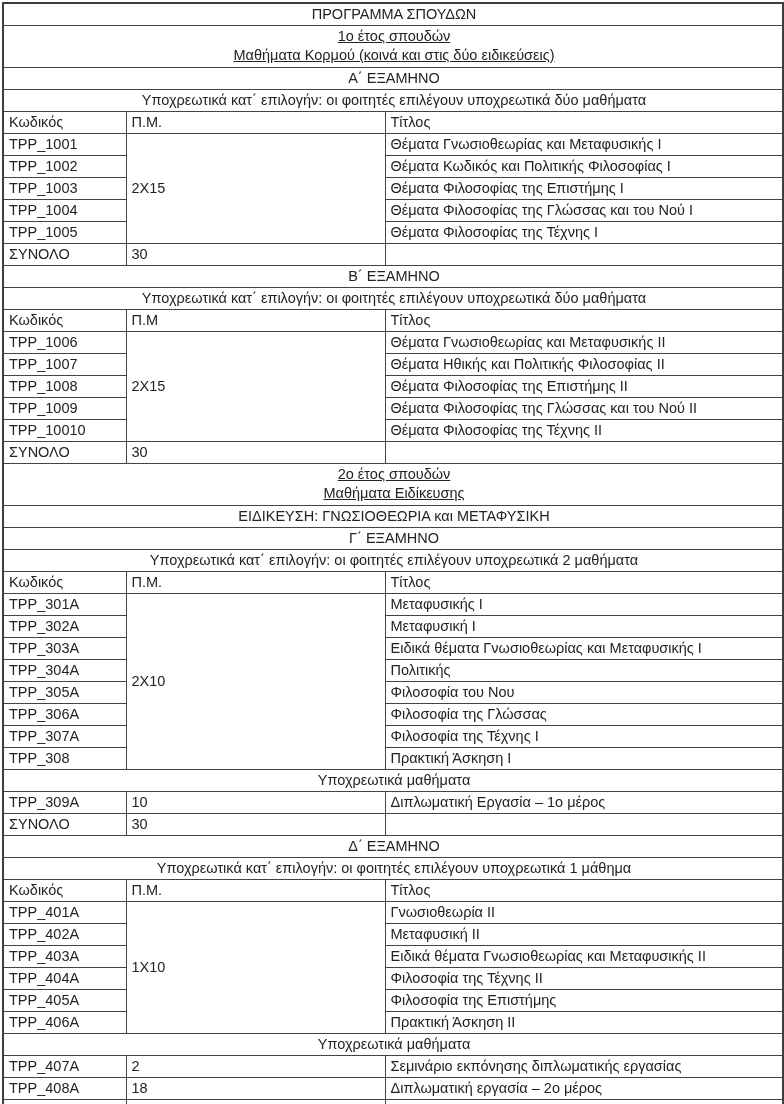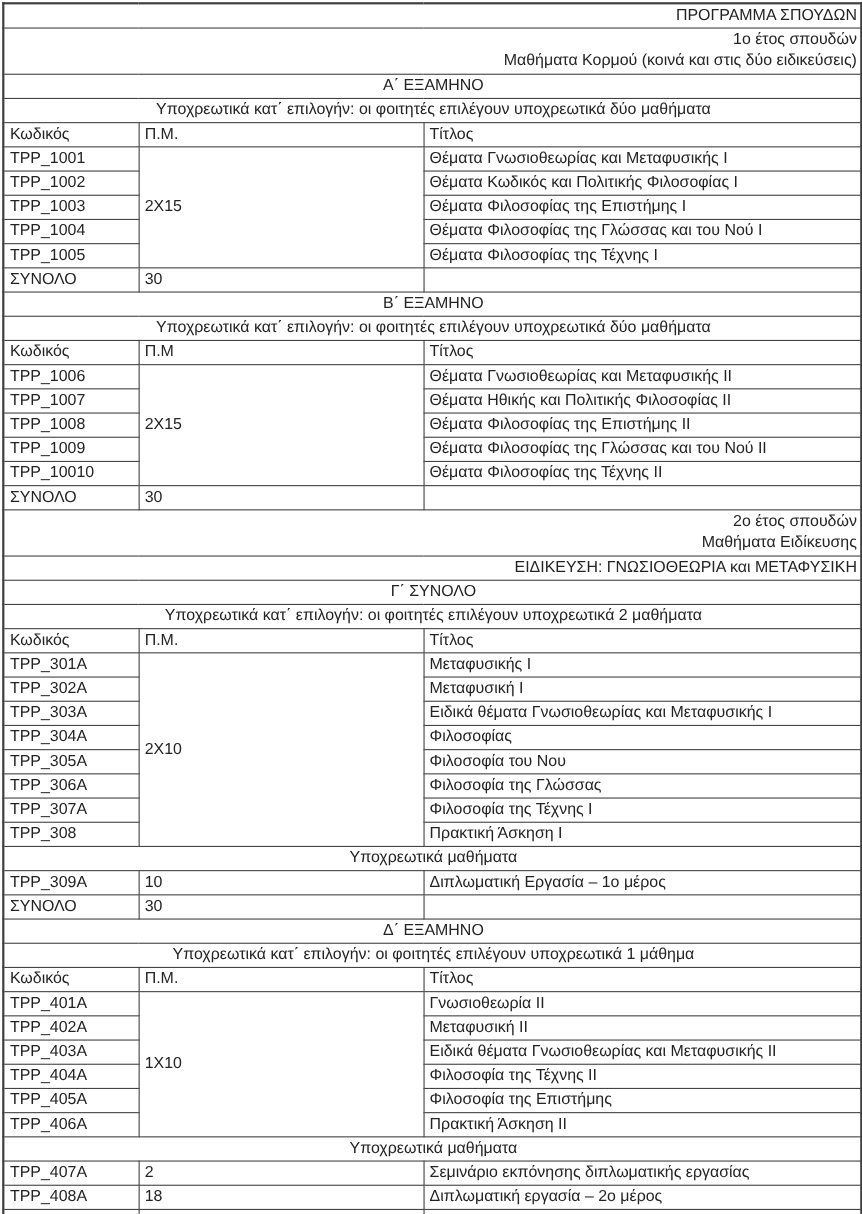--- a/index.html
+++ b/index.html
@@ -18,22 +18,22 @@
     border:1px solid #434343;
     height:20px;
     padding:0 3px 1px 5px;
     font-size:14.5px;
     line-height:18px;
     color:#232323;
     vertical-align:middle;
     white-space:nowrap;
     overflow:hidden;
   }
-  td.h2{height:40px;}
-  td.center{text-align:right;}
+  td.h2{height:40px;text-decoration:underline;}
+  td.center{text-align:center;}
   td.left{text-align:center;}
   .twoline div{line-height:19px;}
 </style>
 </head>
 <body>
 
 <table class="program">
   <colgroup>
     <col class="c-code">
       <col class="c-pm">
@@ -126,21 +126,21 @@
       <tr>
         <td class="center h2 twoline" colspan="3">
           <div>2ο έτος σπουδών</div>
           <div>Μαθήματα Ειδίκευσης</div>
         </td>
       </tr>
       <tr>
         <td class="center" colspan="3">ΕΙΔΙΚΕΥΣΗ: ΓΝΩΣΙΟΘΕΩΡΙΑ και ΜΕΤΑΦΥΣΙΚΗ</td>
       </tr>
       <tr>
-        <td class="left" colspan="3">Γ΄ ΣΥΝΟΛΟ</td>
+        <td class="left" colspan="3">Γ΄ ΕΞΑΜΗΝΟ</td>
       </tr>
       <tr>
         <td class="left" colspan="3">Υποχρεωτικά κατ΄ επιλογήν: οι φοιτητές επιλέγουν υποχρεωτικά 2 μαθήματα</td>
       </tr>
       <tr>
         <td>Κωδικός</td>
         <td>Π.Μ.</td>
         <td>Τίτλος</td>
       </tr>
       <tr>
@@ -151,21 +151,21 @@
       <tr>
         <td>TPP_302A</td>
         <td>Μεταφυσική I</td>
       </tr>
       <tr>
         <td>TPP_303A</td>
         <td>Ειδικά θέματα Γνωσιοθεωρίας και Μεταφυσικής I</td>
       </tr>
       <tr>
         <td>TPP_304A</td>
-        <td>Φιλοσοφίας</td>
+        <td>Πολιτικής</td>
       </tr>
       <tr>
         <td>TPP_305A</td>
         <td>Φιλοσοφία του Νου</td>
       </tr>
       <tr>
         <td>TPP_306A</td>
         <td>Φιλοσοφία της Γλώσσας</td>
       </tr>
       <tr>

